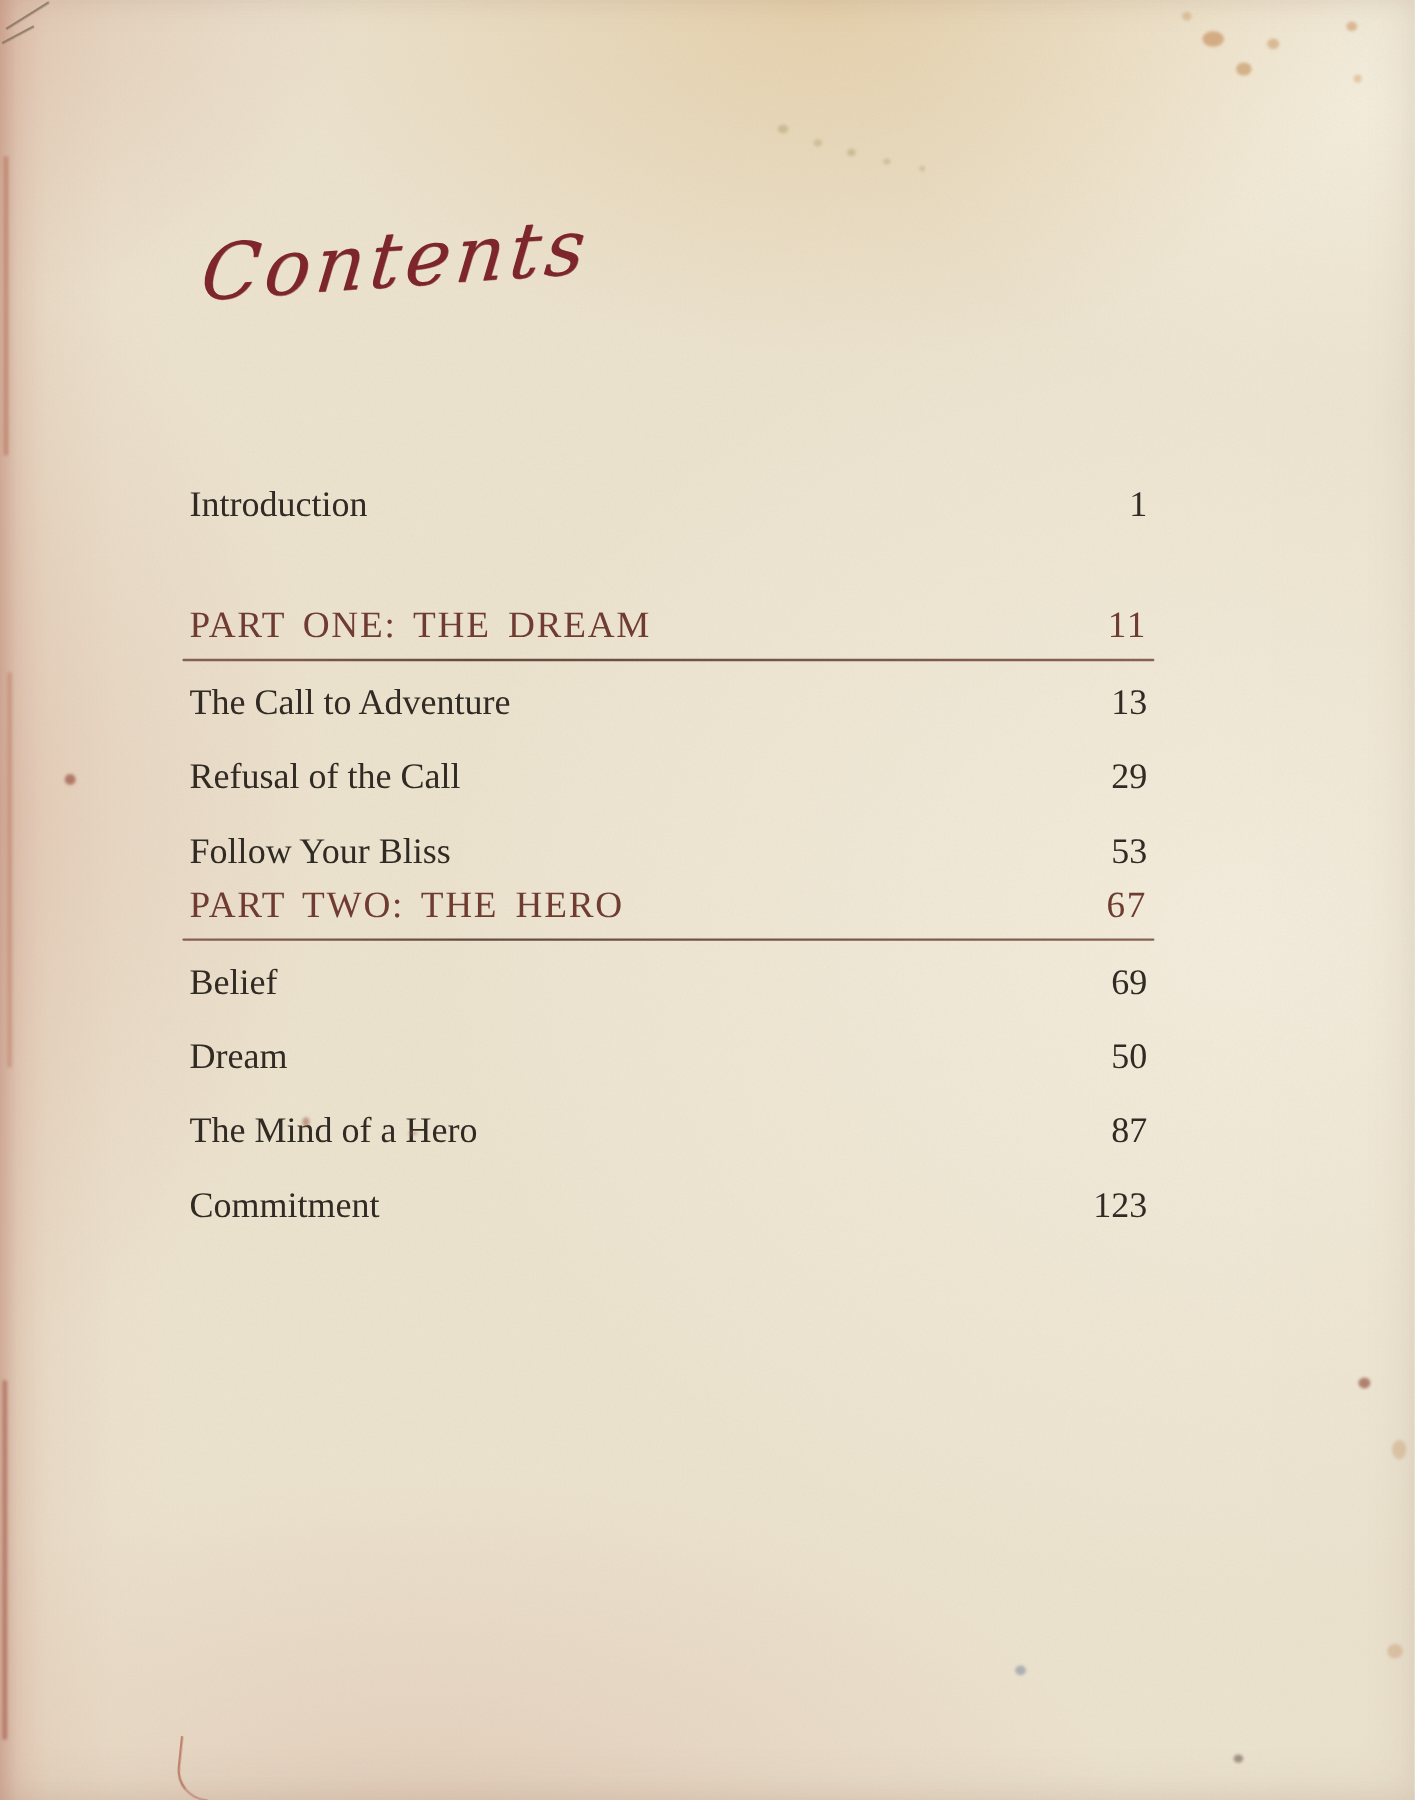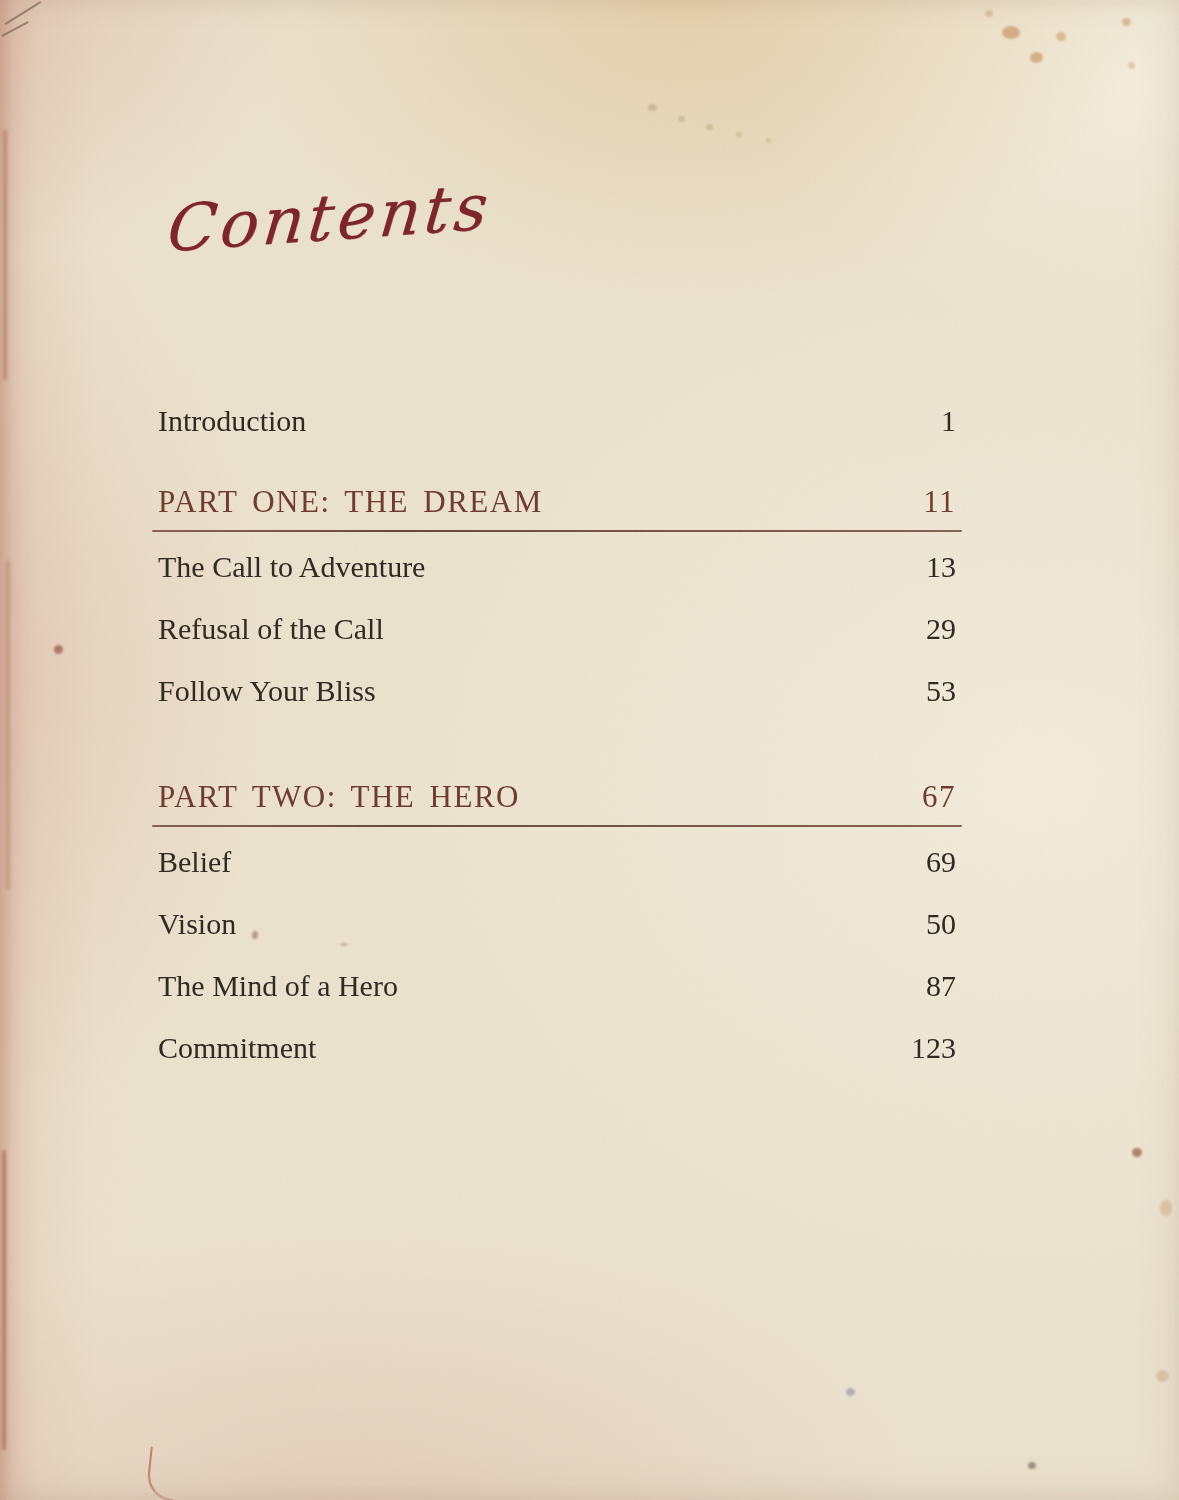--- a/index.html
+++ b/index.html
@@ -46,22 +46,22 @@
 
   .toc {
     position: absolute; left: 158px; top: 399px; width: 798px;
     font-size: 30px; color: #2c2620;
   }
   .row {
     display: flex; justify-content: space-between; align-items: baseline;
     height: 44px; line-height: 44px; white-space: nowrap;
   }
   .row .pagenum { text-align: right; }
-  .part-one { margin-top: 37px; }
-  .part-two { margin-top: 62px; }
+  .part-one { margin-top: 56px; }
+  .part-two { }
   .row.heading { color: #6d382e; letter-spacing: 1.5px; word-spacing: 5px; font-size: 31px; }
   .rule {
     height: 2px; margin: 6px 0 0 -6px; width: calc(100% + 12px);
     background: linear-gradient(90deg, rgba(122,81,67,0.9), rgba(90,64,52,0.95) 30%, rgba(122,81,67,0.9));
     border-radius: 1px;
   }
   .rule + .row { margin-top: 13px; }
   .row.item + .row.item { margin-top: 18px; }
 
   
@@ -122,21 +122,21 @@
       <div class="row heading">
         <span>PART TWO: THE HERO</span>
         <span class="pagenum">67</span>
       </div>
       <div class="rule"></div>
       <div class="row item">
         <span>Belief</span>
         <span class="pagenum">69</span>
       </div>
       <div class="row item">
-        <span>Vision</span>
+        <span>Dream</span>
         <span class="pagenum">50</span>
       </div>
       <div class="row item">
         <span>The Mind of a Hero</span>
         <span class="pagenum">87</span>
       </div>
       <div class="row item">
         <span>Commitment</span>
         <span class="pagenum">123</span>
       </div>

